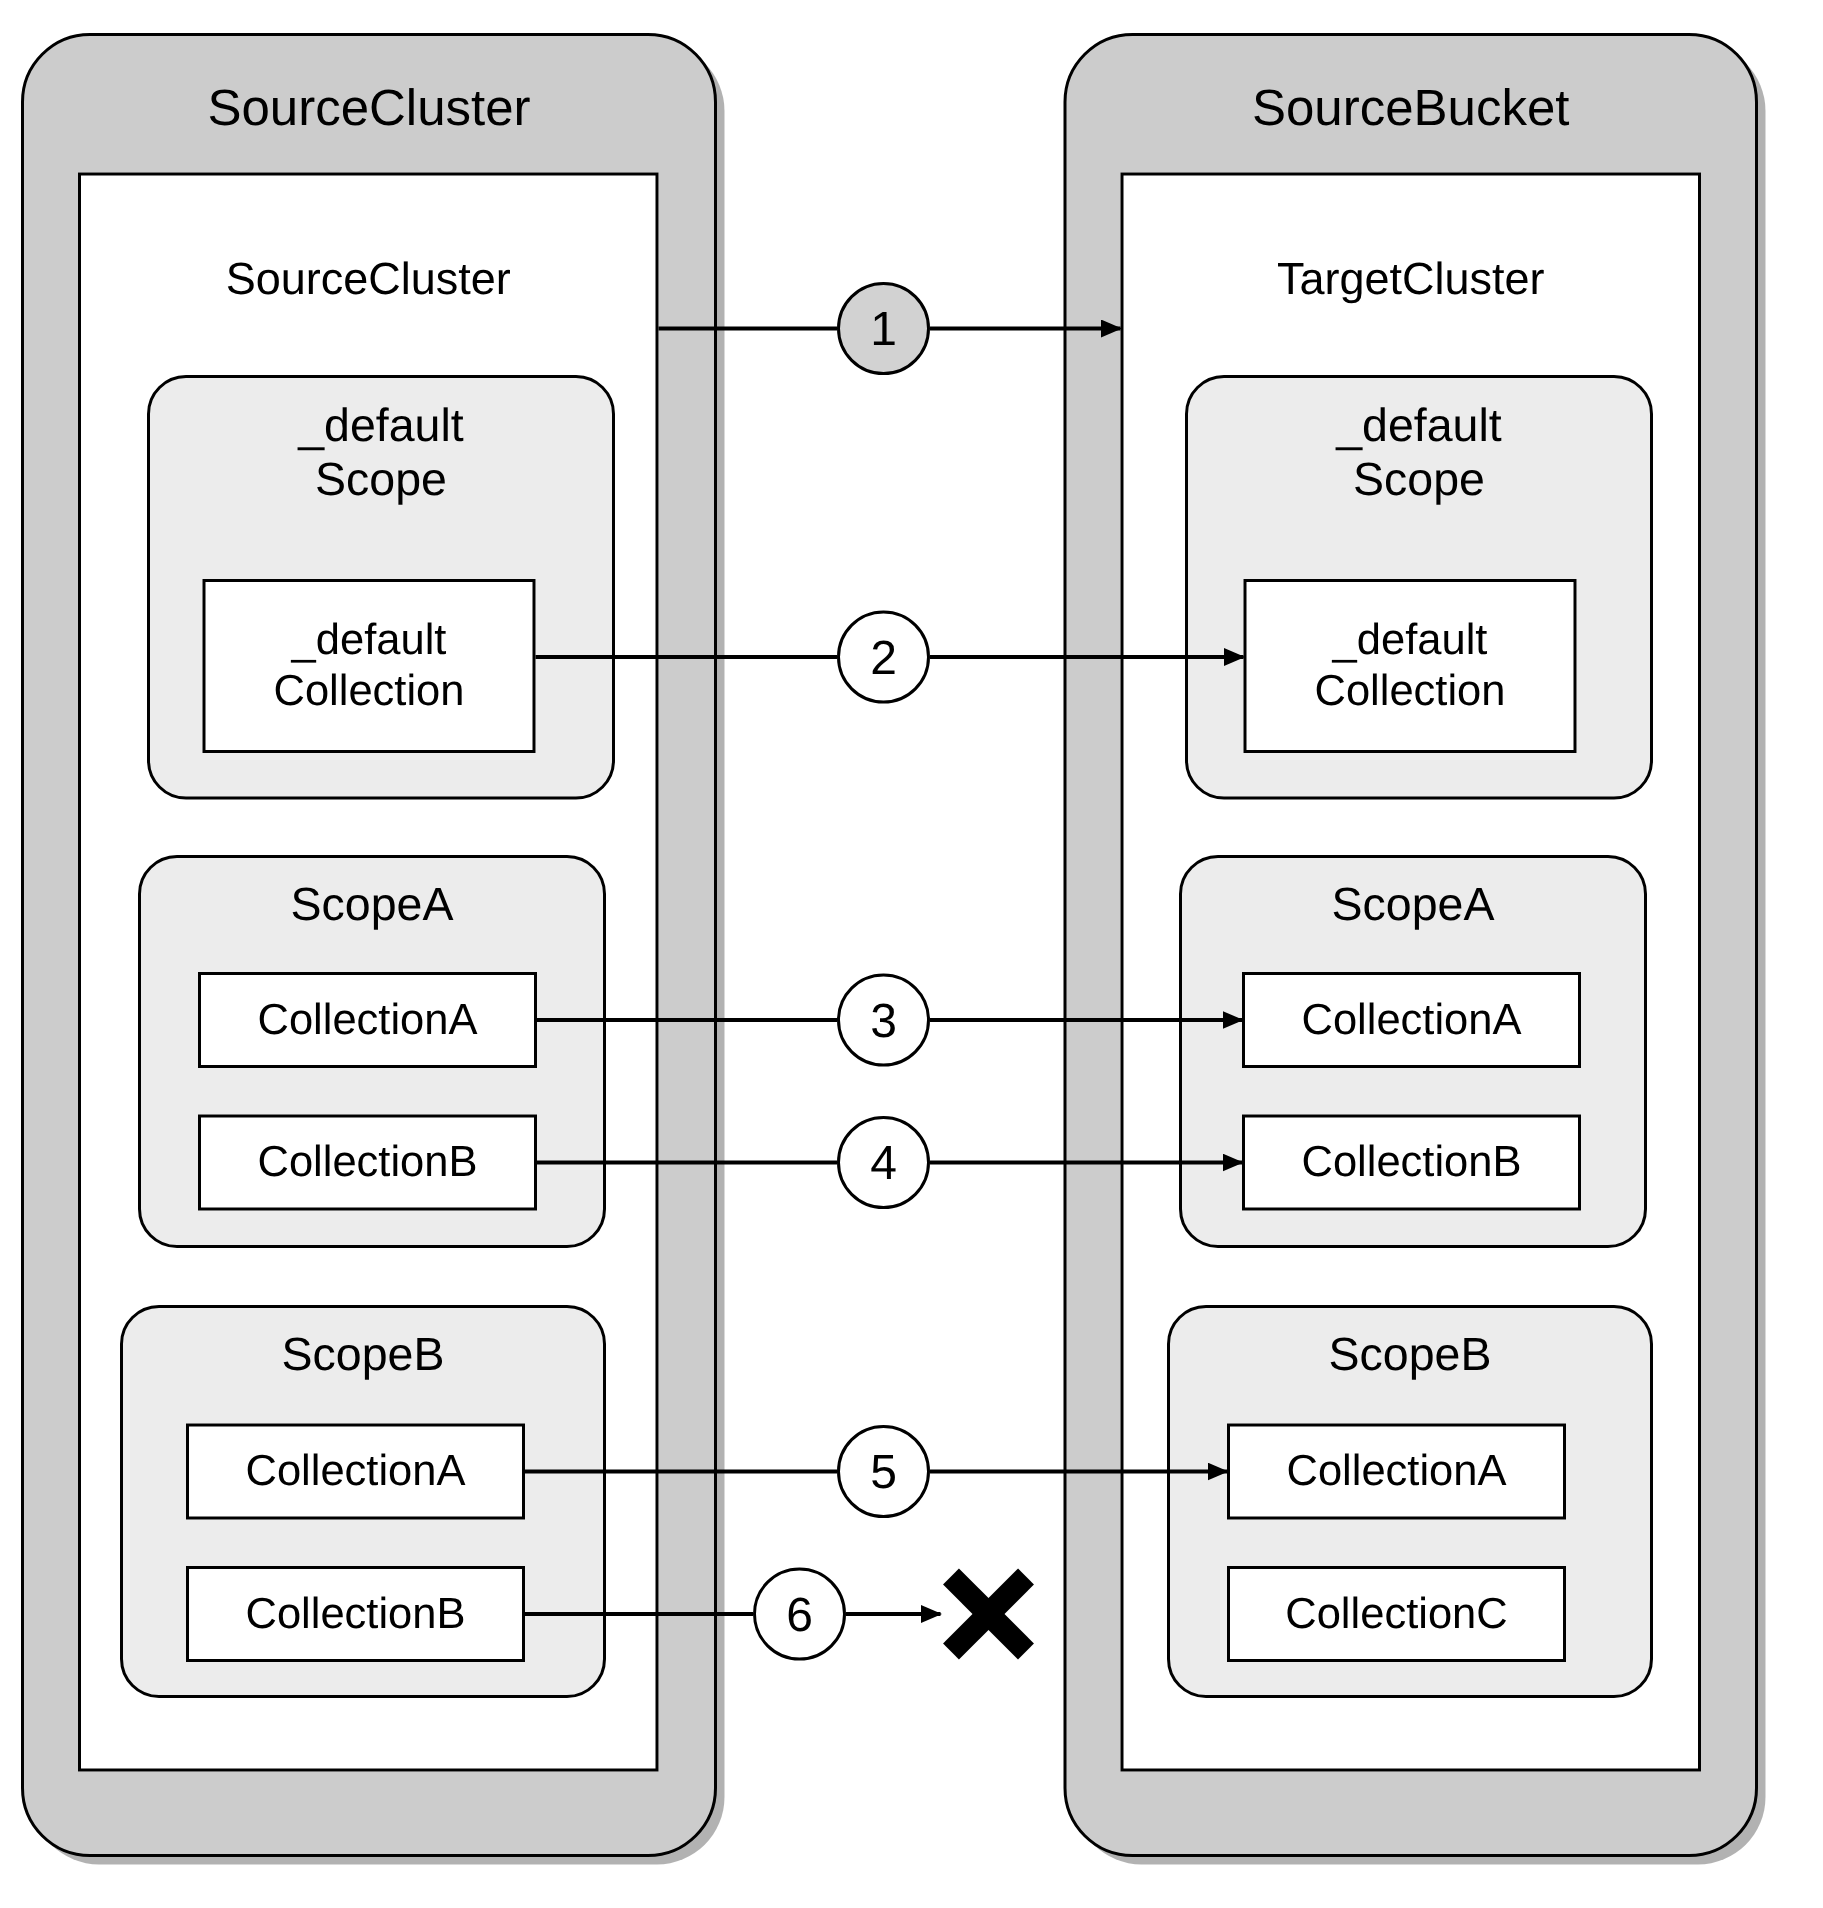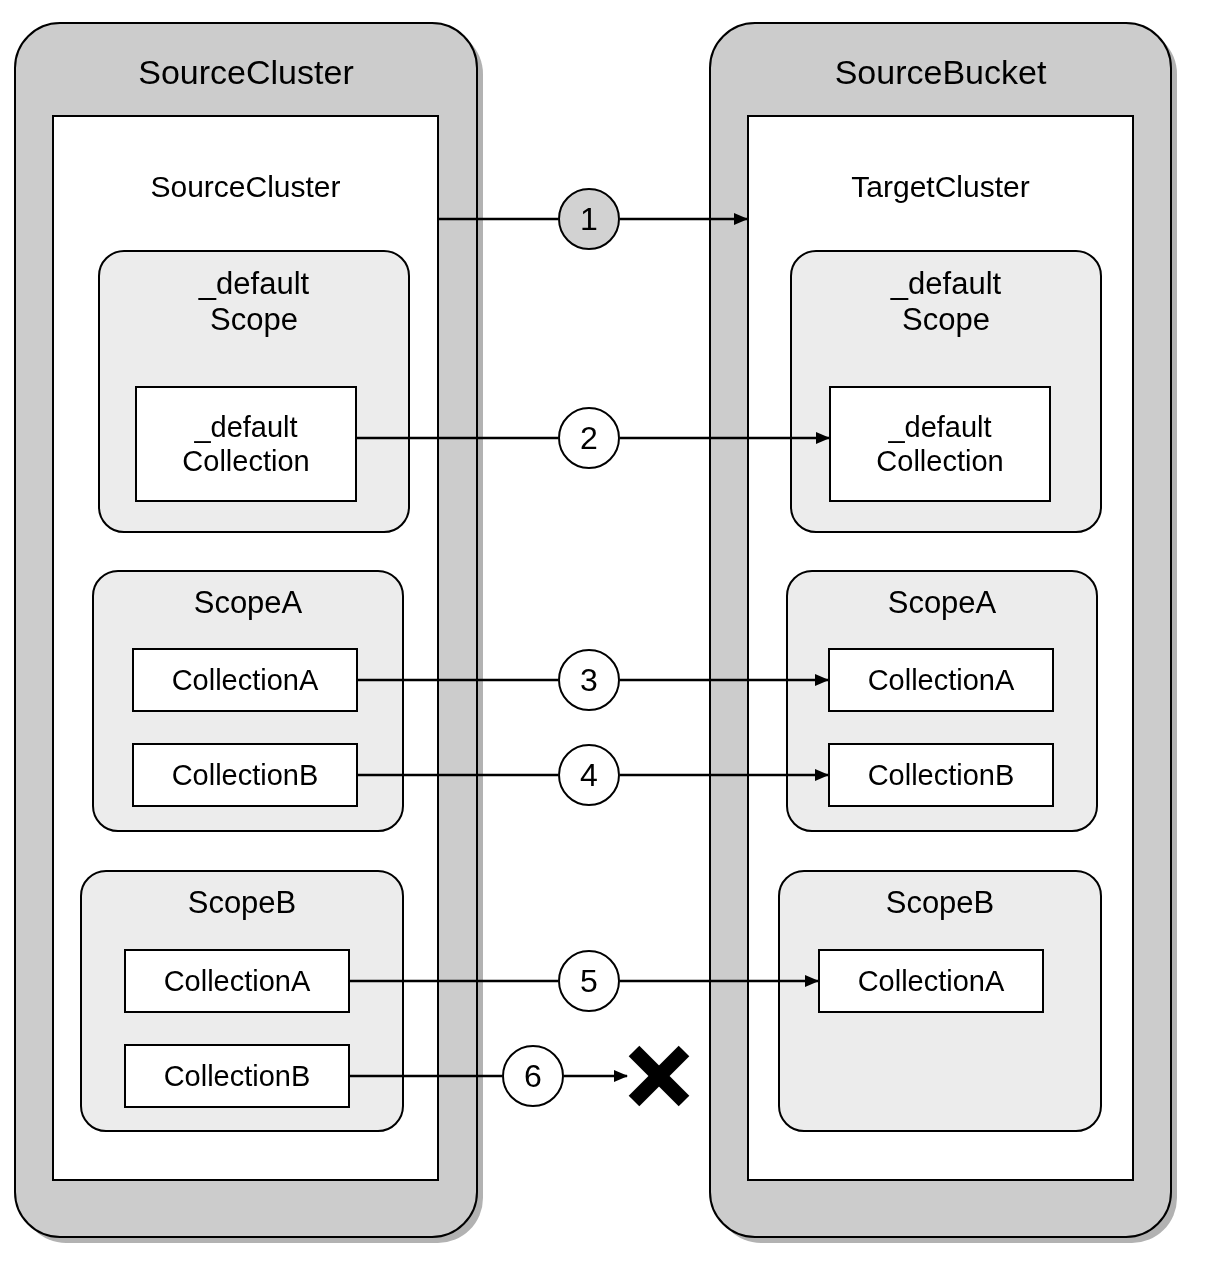--- a/index.html
+++ b/index.html
@@ -114,20 +114,23 @@
   <div class="collection" style="left:828px;top:743px;width:226px;height:64px;">
     <span>CollectionB</span>
   </div>
 
   <div class="scope" style="left:778px;top:870px;width:324px;height:262px;">
     <div class="scope-title one">ScopeB</div>
   </div>
   <div class="collection" style="left:818px;top:949px;width:226px;height:64px;">
     <span>CollectionA</span>
   </div>
+  <div class="collection" style="left:818px;top:1044px;width:226px;height:64px;">
+    <span>CollectionC</span>
+  </div>
 
   <svg id="edges" viewBox="0 0 1215 1272">
     <defs>
       <marker id="arrowhead" markerWidth="14" markerHeight="12" refX="13" refY="6" orient="auto" markerUnits="userSpaceOnUse">
         <path d="M0,0 L14,6 L0,12 z" fill="#000"></path>
       </marker>
     </defs>
 
     <line x1="439" y1="219" x2="558" y2="219" stroke="#000" stroke-width="2.6"></line>
     <line x1="620" y1="219" x2="747" y2="219" stroke="#000" stroke-width="2.6" marker-end="url(#arrowhead)"></line>

